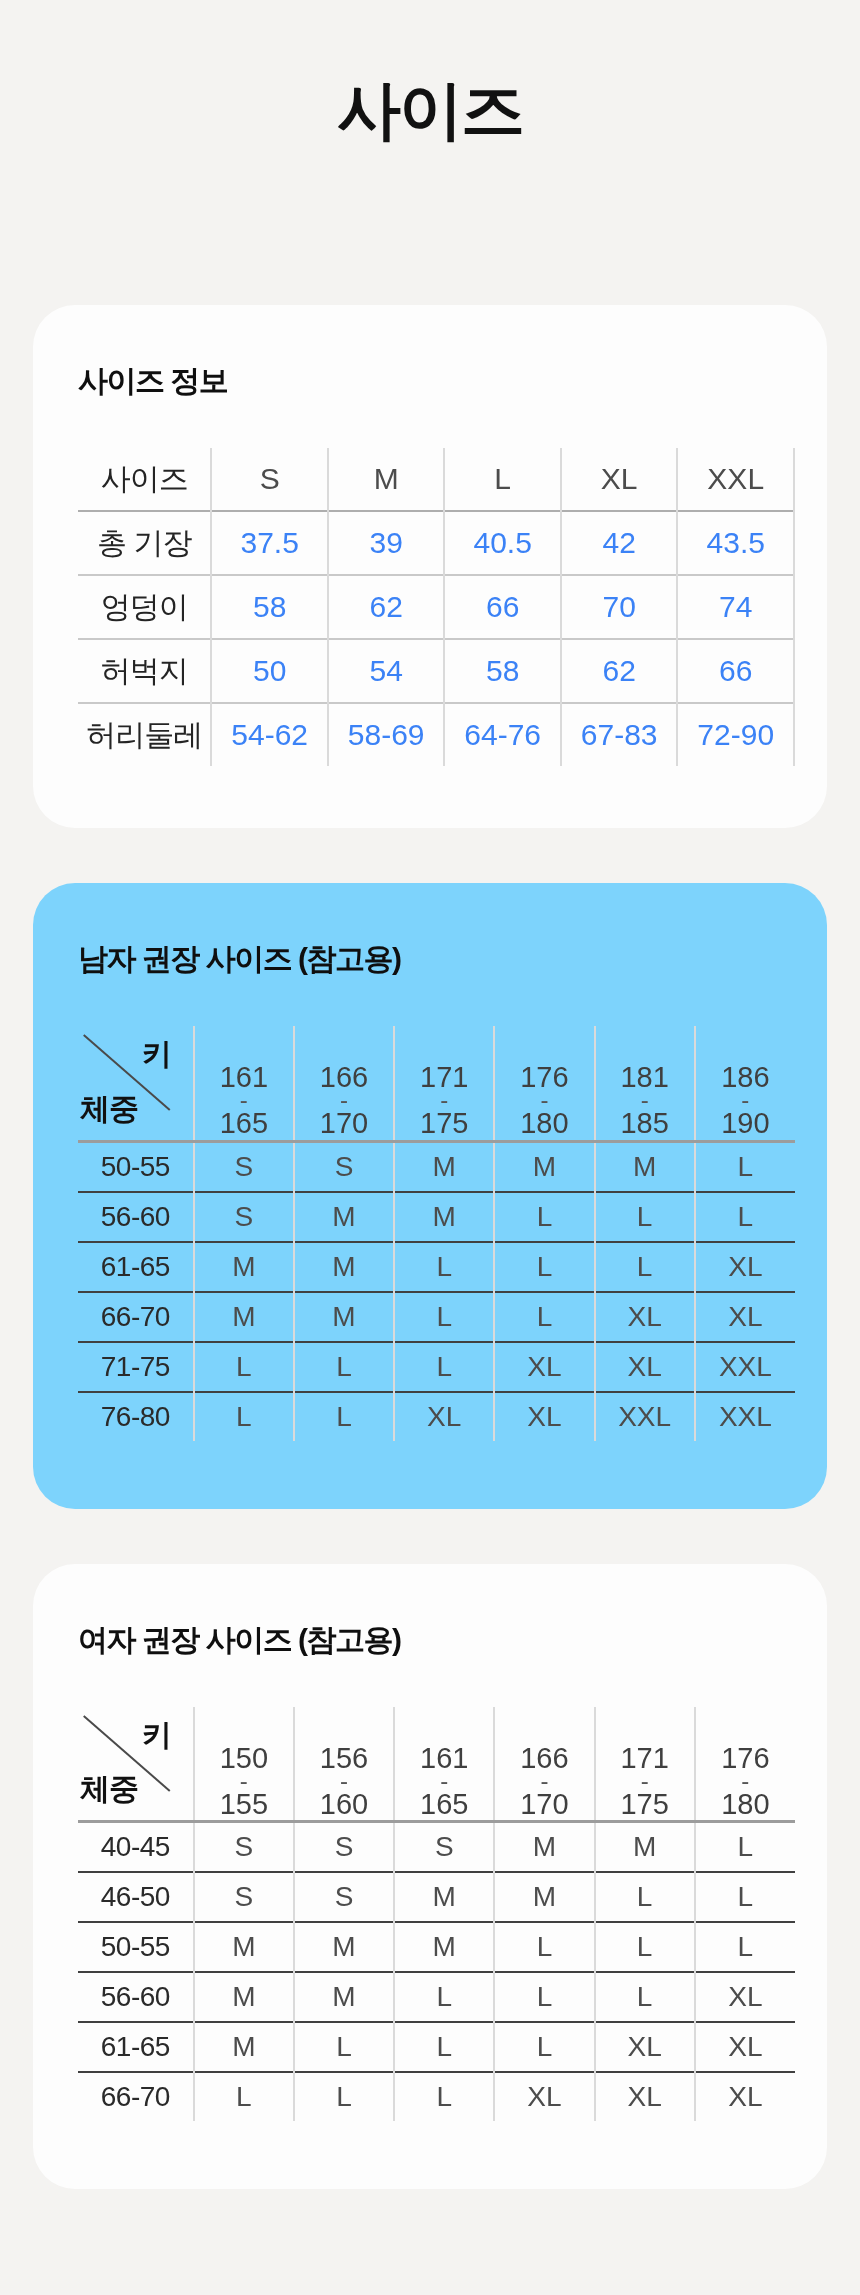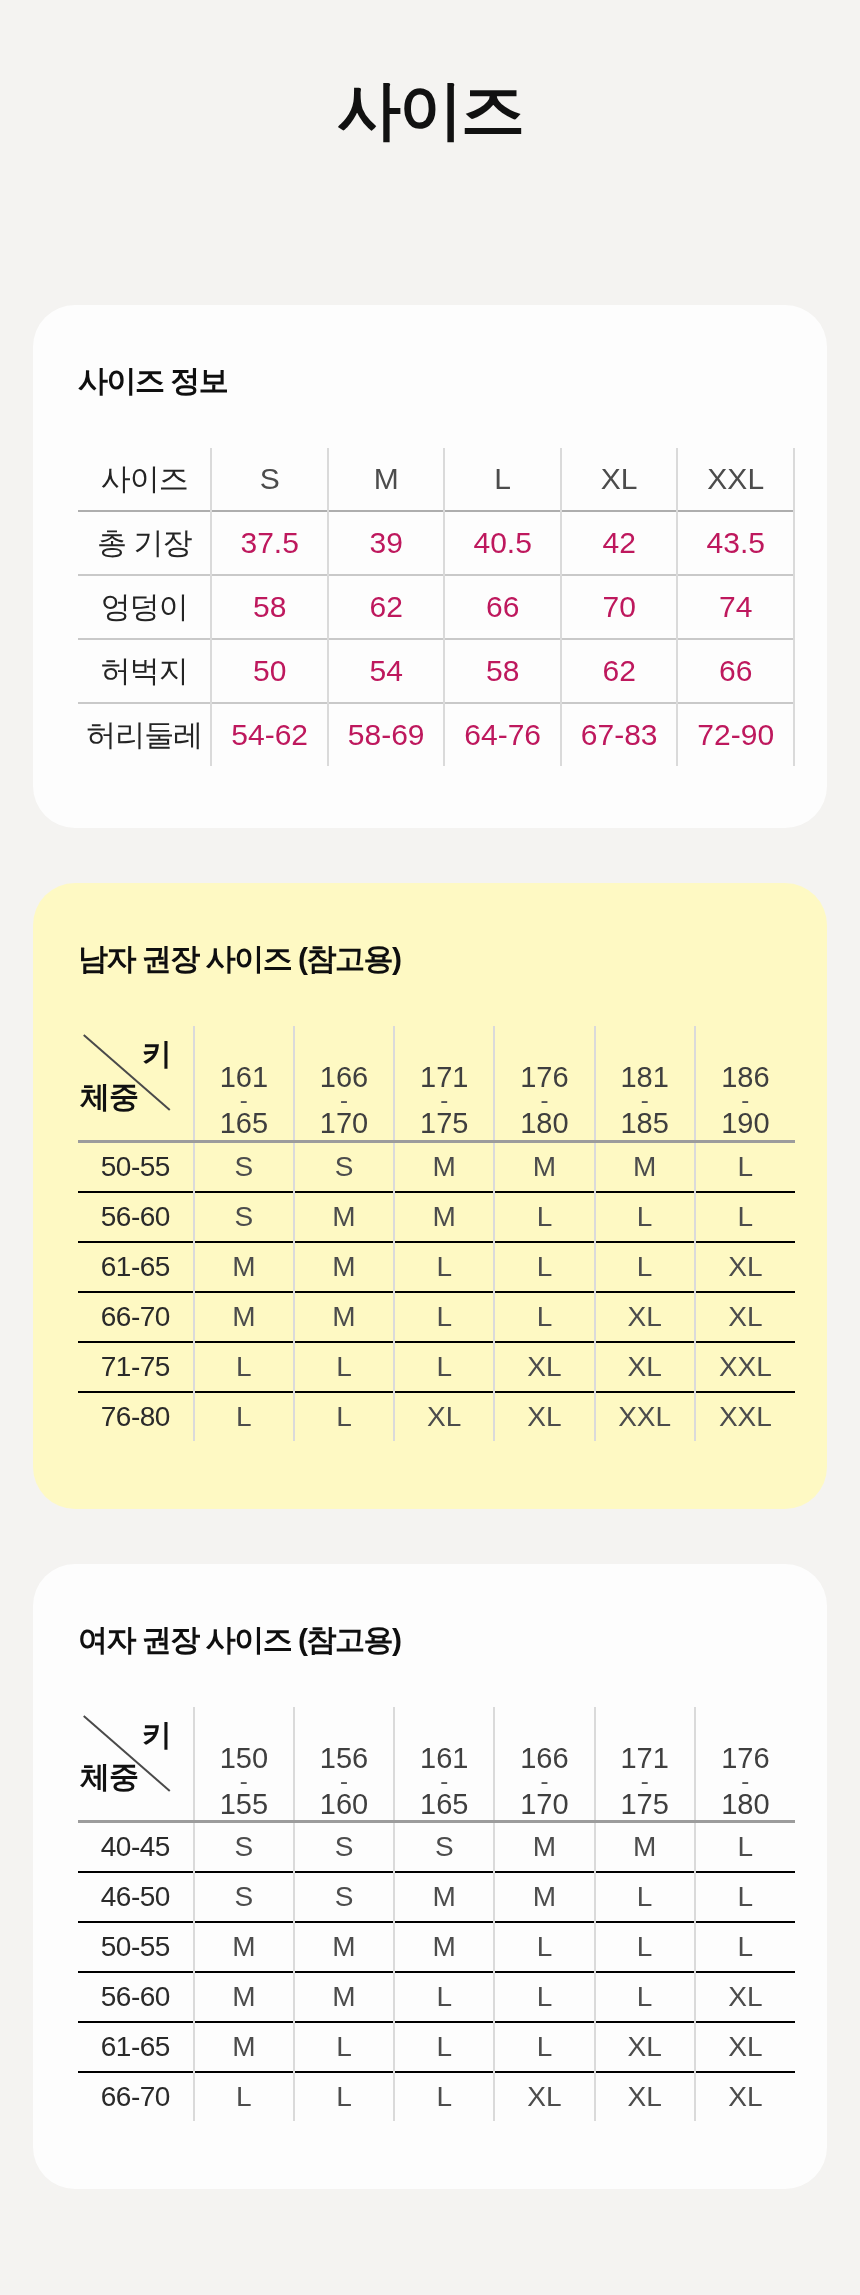--- a/index.html
+++ b/index.html
@@ -50,41 +50,41 @@
   
   .size-table td, .size-table th {
     border-right: 2px solid #dadada;   
     height: 62px;
     font-size: 30px;
   }
   .size-table tr { border-bottom: 2px solid #c9c9c9; }
   .size-table tr.head-row { border-bottom: 2px solid #aeaeae; }
   .size-table tr:last-child { border-bottom: none; }
   .size-table .row-label { color: #242424; font-weight: 400; width: 18.5%; letter-spacing: -1px; }
-  .size-table .cell-value { color: #be185d; }
+  .size-table .cell-value { color: #3b82f6; }
   .size-table .col-header { color: #4c4c4c; }
 
   
   .reco-table td, .reco-table th { border-right: 2px solid #dadada; }
   .reco-table td:last-child, .reco-table th:last-child { border-right: none; }
   .reco-table thead tr { border-bottom: 3px solid #9c9c9c; }
-  .reco-table tbody tr { border-bottom: 2px solid #000000; }
+  .reco-table tbody tr { border-bottom: 2px solid #404040; }
   .reco-table tbody tr:last-child { border-bottom: none; }
   .reco-table thead th { height: 102px; }
   .reco-table tbody td { height: 48px; font-size: 28px; }
   .reco-table .row-label { color: #2a2a2a; letter-spacing: -0.5px; }
   .reco-table .cell-value { color: #4c4c4c; }
   .reco-table .corner-cell { position: relative; width: 16%; }
   .corner-cell .diag-svg { position: absolute; left: 0; top: 0; width: 100%; height: 100%; }
   .corner-cell .corner-top {
     position: absolute; top: 8px; right: 22px;
     font-size: 30px; font-weight: 700; color: #111; letter-spacing: -1px;
   }
   .corner-cell .corner-bottom {
-    position: absolute; bottom: 22px; left: 2px;
+    position: absolute; bottom: 10px; left: 2px;
     font-size: 30px; font-weight: 700; color: #111; letter-spacing: -1px;
   }
   .range {
     display: flex; flex-direction: column; align-items: center;
     line-height: 1.08; font-size: 29px; color: #3f3f3f; font-weight: 400; margin-top: 36px;
   }
   .range .dash { font-size: 24px; line-height: 0.62; color: #555; }
 </style>
 </head>
 <body style="background: rgb(244, 243, 241);">
@@ -132,21 +132,21 @@
           <td class="cell-value">54-62</td>
           <td class="cell-value">58-69</td>
           <td class="cell-value">64-76</td>
           <td class="cell-value">67-83</td>
           <td class="cell-value">72-90</td>
         </tr>
       </tbody>
   </table>
 </section>
 
-<section class="card reco" style="background: #fef9c3;">
+<section class="card reco" style="background: #7dd3fc;">
   <h2 class="card-heading">남자 권장 사이즈 (참고용)</h2>
   <table class="reco-table">
     <thead id="men-head">
         <tr>
           <th class="corner-cell">
             <svg class="diag-svg" viewBox="0 0 100 100" preserveAspectRatio="none">
               <line x1="5" y1="8" x2="80" y2="74" stroke="#4a4a4a" stroke-width="2" vector-effect="non-scaling-stroke"></line>
             </svg>
             <span class="corner-top">키</span>
             <span class="corner-bottom">체중</span>

